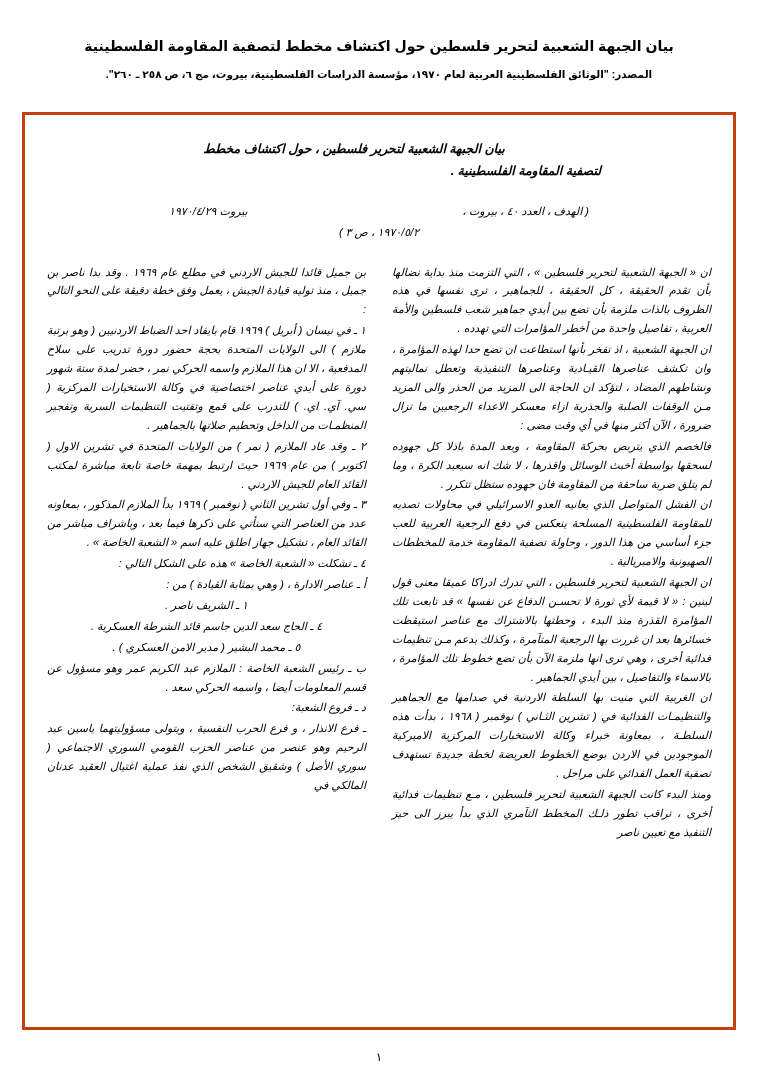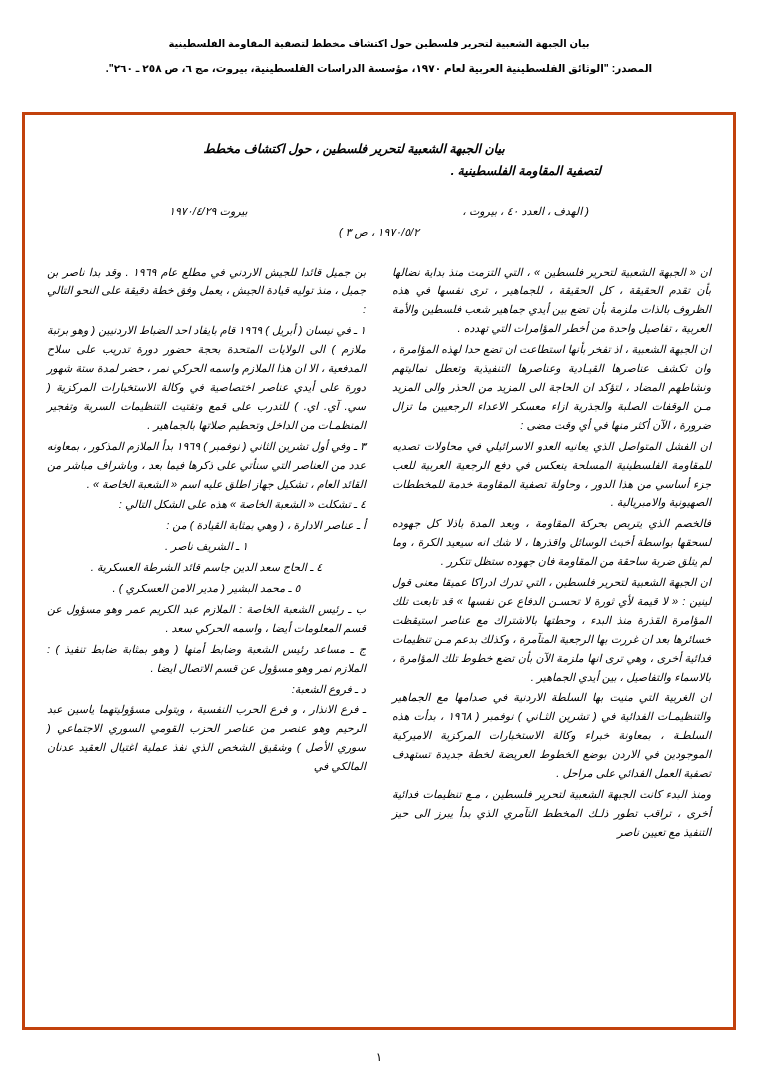--- a/index.html
+++ b/index.html
@@ -22,21 +22,21 @@
     box-sizing: border-box;
     padding: 0;
   }
   .doc-header {
     text-align: center;
     padding: 36px 54px 0 54px;
   }
   .doc-title {
     font-family: "Liberation Sans", "DejaVu Sans", sans-serif;
     font-weight: bold;
-    font-size: 10px;
+    font-size: 14px;
     line-height: 1.5;
     letter-spacing: 0px;
   }
   .doc-source {
     font-family: "Liberation Sans", "DejaVu Sans", sans-serif;
     font-weight: bold;
     font-size: 10.5px;
     margin-top: 10px;
     line-height: 1.5;
   }
@@ -144,38 +144,38 @@
           <span>١٩٧٠/٥/٢ ، ص ٣ )</span>
         </div>
       </div>
     </div>
 
     <div class="columns">
 
       <div class="col">
         <p>ان « الجبهة الشعبية لتحرير فلسطين » ، التي التزمت منذ بداية نضالها بأن تقدم الحقيقة ، كل الحقيقة ، للجماهير ، ترى نفسها في هذه الظروف بالذات ملزمة بأن تضع بين أيدي جماهير شعب فلسطين والأمة العربية ، تفاصيل واحدة من أخطر المؤامرات التي تهدده .</p>
         <p>ان الجبهة الشعبية ، اذ تفخر بأنها استطاعت ان تضع حدا لهذه المؤامرة ، وان تكشف عناصرها القيـادية وعناصرها التنفيذية وتعطل نماليتهم ونشاطهم المضاد ، لتؤكد ان الحاجة الى المزيد من الحذر والى المزيد مـن الوقفات الصلبة والجذرية ازاء معسكر الاعداء الرجعيين ما تزال ضرورة ، الآن أكثر منها في أي وقت مضى :</p>
+        <p>فالخصم الذي يتربص بحركة المقاومة ، وبعد المدة باذلا كل جهوده لسحقها بواسطة أخبث الوسائل واقذرها ، لا شك انه سيعيد الكرة ، وما لم يتلق ضربة ساحقة من المقاومة فان جهوده ستظل تتكرر .</p>
         <p>ان الفشل المتواصل الذي يعانيه العدو الاسرائيلي في محاولات تصديه للمقاومة الفلسطينية المسلحة ينعكس في دفع الرجعية العربية للعب جزء أساسي من هذا الدور ، وحاولة تصفية المقاومة خدمة للمخططات الصهيونية والامبريالية .</p>
-        <p>فالخصم الذي يتربص بحركة المقاومة ، وبعد المدة باذلا كل جهوده لسحقها بواسطة أخبث الوسائل واقذرها ، لا شك انه سيعيد الكرة ، وما لم يتلق ضربة ساحقة من المقاومة فان جهوده ستظل تتكرر .</p>
         <p>ان الجبهة الشعبية لتحرير فلسطين ، التي تدرك ادراكا عميقا معنى قول لينين : « لا قيمة لأي ثورة لا تحسـن الدفاع عن نفسها » قد تابعت تلك المؤامرة القذرة منذ البدء ، وحطتها بالاشتراك مع عناصر استيقظت خسائرها بعد ان غررت بها الرجعية المتآمرة ، وكذلك بدعم مـن تنظيمات فدائية أخرى ، وهي ترى انها ملزمة الآن بأن تضع خطوط تلك المؤامرة ، بالاسماء والتفاصيل ، بين أيدي الجماهير .</p>
         <p>ان الغربية التي منيت بها السلطة الاردنية في صدامها مع الجماهير والتنظيمـات الفدائية في ( تشرين الثـاني ) نوفمبر ( ١٩٦٨ ، بدأت هذه السلطـة ، بمعاونة خبراء وكالة الاستخبارات المركزية الاميركية الموجودين في الاردن بوضع الخطوط العريضة لخطة جديدة تستهدف تصفية العمل الفدائي على مراحل .</p>
         <p>ومنذ البدء كانت الجبهة الشعبية لتحرير فلسطين ، مـع تنظيمات فدائية أخرى ، تراقب تطور ذلـك المخطط التآمري الذي بدأ يبرز الى حيز التنفيذ مع تعيين ناصر</p>
       </div>
 
       <div class="col">
         <p>بن جميل قائدا للجيش الاردني في مطلع عام ١٩٦٩ . وقد بدا ناصر بن جميل ، منذ توليه قيادة الجيش ، يعمل وفق خطة دقيقة على النحو التالي :</p>
         <p>١ ـ في نيسان ( أبريل ) ١٩٦٩ قام بايفاد احد الضباط الاردنيين ( وهو برتبة ملازم ) الى الولايات المتحدة بحجة حضور دورة تدريب على سلاح المدفعية ، الا ان هذا الملازم واسمه الحركي نمر ، حضر لمدة ستة شهور دورة على أيدي عناصر اختصاصية في وكالة الاستخبارات المركزية ( سي. آي. اي. ) للتدرب على قمع وتفتيت التنظيمات السرية وتفجير المنظمـات من الداخل وتحطيم صلاتها بالجماهير .</p>
+        <p>٢ ـ وقد عاد الملازم ( نمر ) من الولايات المتحدة في تشرين الاول ( اكتوبر ) من عام ١٩٦٩ حيث ارتبط بمهمة خاصة تابعة مباشرة لمكتب القائد العام للجيش الاردني .</p>
         <p>٣ ـ وفي أول تشرين الثاني ( نوفمبر ) ١٩٦٩ بدأ الملازم المذكور ، بمعاونه عدد من العناصر التي سنأتي على ذكرها فيما بعد ، وباشراف مباشر من القائد العام ، تشكيل جهاز اطلق عليه اسم « الشعبة الخاصة » .</p>
         <p>٤ ـ تشكلت « الشعبة الخاصة » هذه على الشكل التالي :</p>
         <p>أ ـ عناصر الادارة ، ( وهي بمثابة القيادة ) من :</p>
         <p class="listline">١ ـ الشريف ناصر .</p>
         <p class="listline">٤ ـ الحاج سعد الدين جاسم قائد الشرطة العسكرية .</p>
         <p class="listline">٥ ـ محمد البشير ( مدير الامن العسكري ) .</p>
         <p>ب ـ رئيس الشعبة الخاصة : الملازم عبد الكريم عمر وهو مسؤول عن قسم المعلومات أيضا ، واسمه الحركي سعد .</p>
-        <p>ج ـ مساعد رئيس الشعبة وضابط أمنها ( وهو بمثابة ضابط تنفيذ ) : الملازم نمر وهو مسؤول عن قسم الاتصال ايضا .</p>
         <p>د ـ فروع الشعبة:</p>
         <p>ـ فرع الانذار ، و فرع الحرب النفسية ، ويتولى مسؤوليتهما ياسين عبد الرحيم وهو عنصر من عناصر الحزب القومي السوري الاجتماعي ( سوري الأصل ) وشقيق الشخص الذي نفذ عملية اغتيال العقيد عدنان المالكي في</p>
       </div>
 
     </div>
 
   </div>
 
   <div class="page-number">١</div>
 

